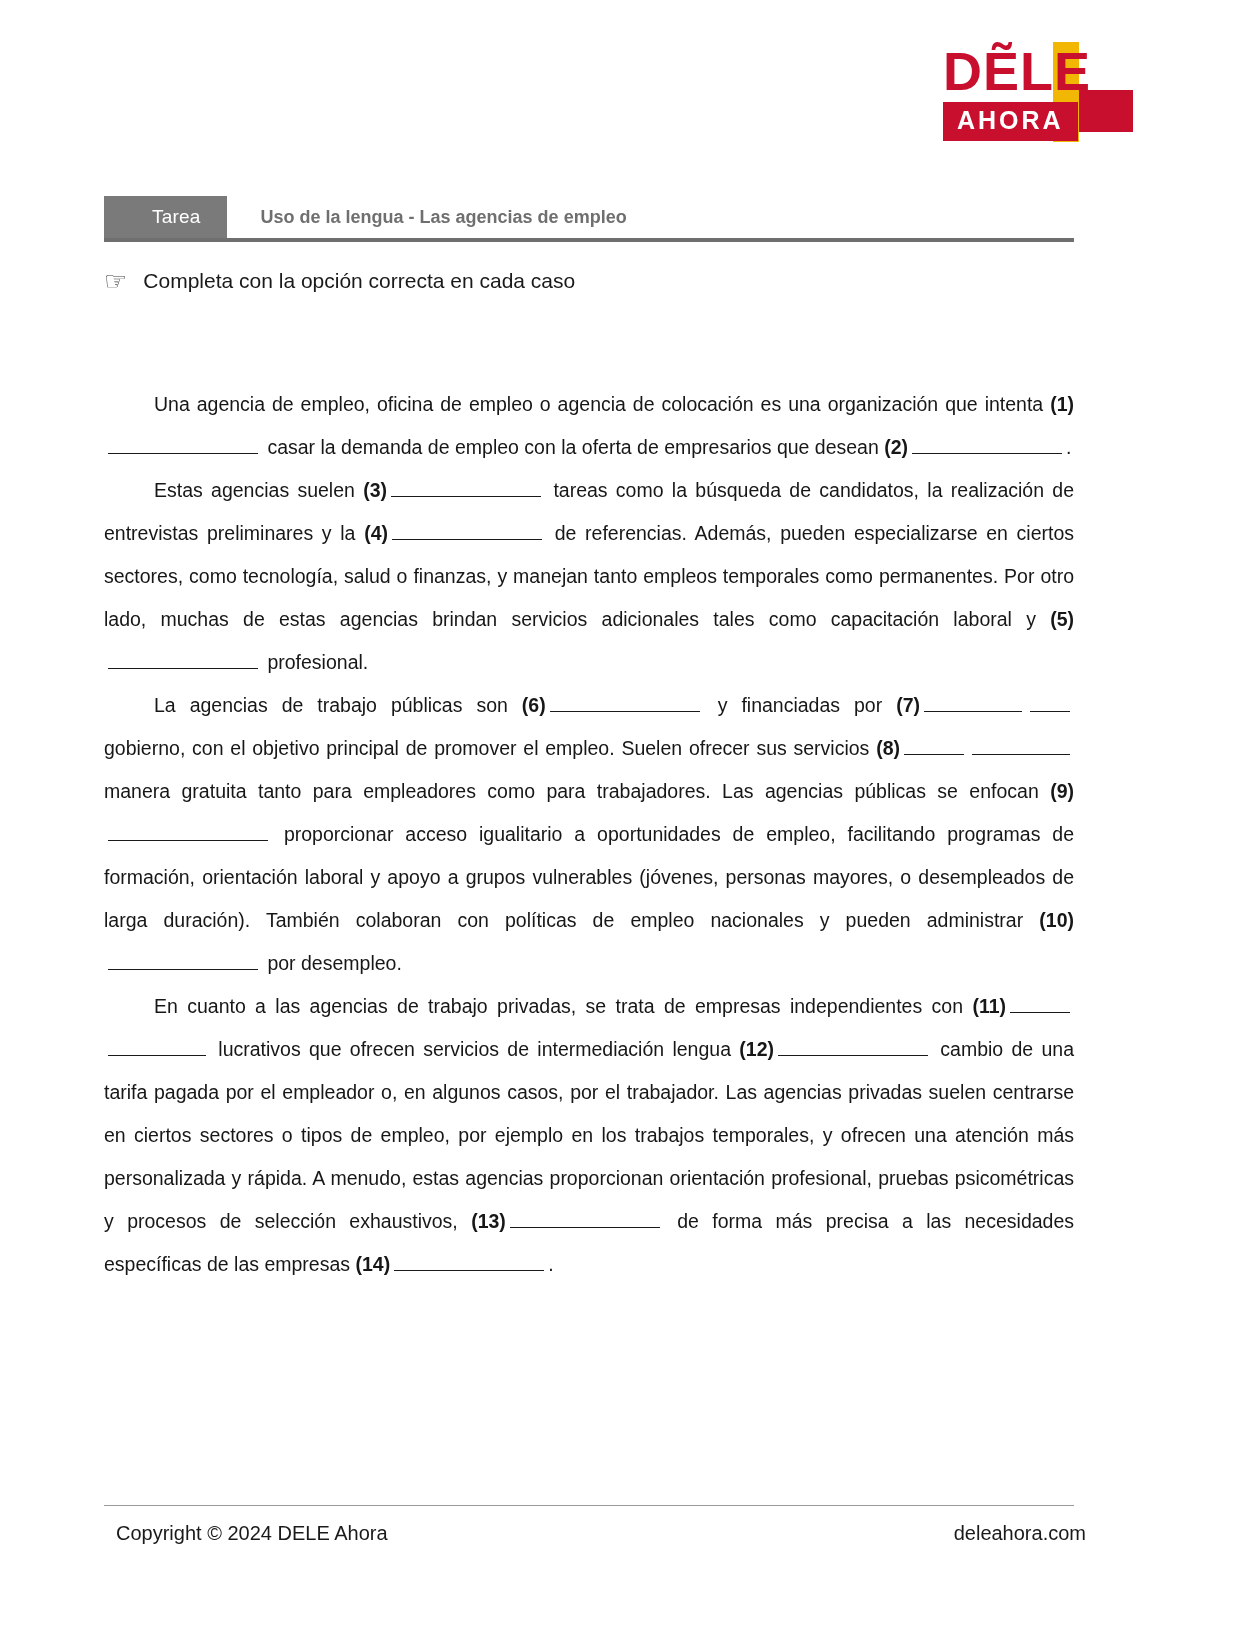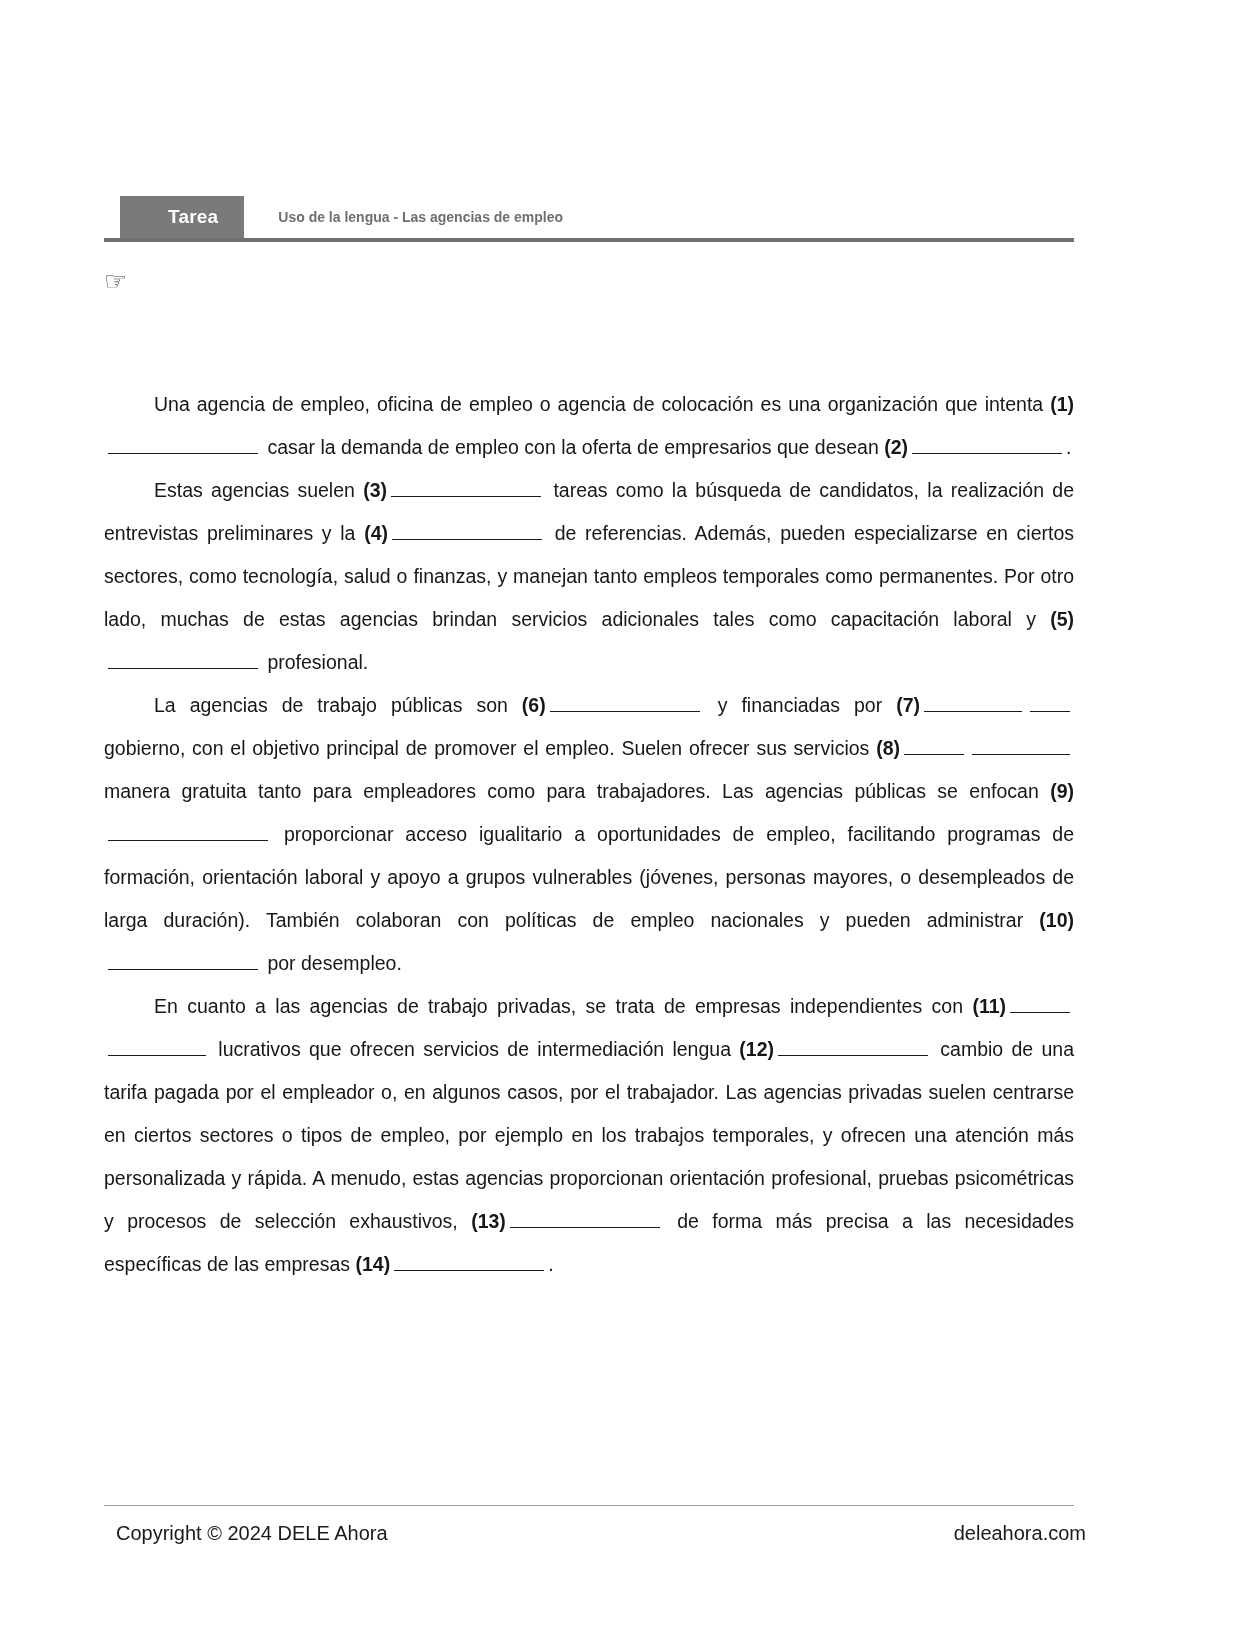--- a/index.html
+++ b/index.html
@@ -79,32 +79,31 @@
     width: 970px;
     height: 42px;
     display: flex;
     align-items: stretch;
     border-bottom: 4px solid #6f6f6f;
     box-sizing: content-box;
   }
   .task-label {
     background: #7a7a7a;
     color: #ffffff;
-    font-weight: bold;
+    font-weight: normal;
     font-size: 19px;
     display: flex;
     align-items: center;
     padding: 0 26px 0 48px;
     letter-spacing: 0.2px;
-    margin-left: 16px;
   }
   .task-title {
     color: #6f6f6f;
     font-weight: bold;
-    font-size: 14px;
+    font-size: 18px;
     display: flex;
     align-items: center;
     padding-left: 34px;
   }
 
   
   .instruction {
     position: absolute;
     left: 104px;
     top: 268px;
@@ -177,28 +176,35 @@
   }
   .footer-right {
     font-weight: normal;
   }
 </style>
 </head>
 <body>
 
 <div class="page">
 
+  <div class="logo-wrap">
+    <div class="logo-red-block"></div>
+    <div class="logo-yellow-bar"></div>
+    <div class="logo-dele">DẼLE</div>
+    <div class="logo-ahora-box">AHORA</div>
+  </div>
 
   <div class="task-bar">
     <div class="task-label">Tarea</div>
     <div class="task-title">Uso de la lengua - Las agencias de empleo</div>
   </div>
 
   <div class="instruction">
     <span class="hand-icon">☞</span>
+    <span class="instruction-text">Completa con la opción correcta en cada caso</span>
   </div>
 
   <div class="content">
 
     <p>
       <span>Una agencia de empleo, oficina de empleo o agencia de colocación es una organización que intenta</span>
       <span class="num">(1)</span><span class="blank b-md"></span>
       <span>casar la demanda de empleo con la oferta de empresarios que desean</span>
       <span class="num">(2)</span><span class="blank b-md"></span><span>.</span>
     </p>

